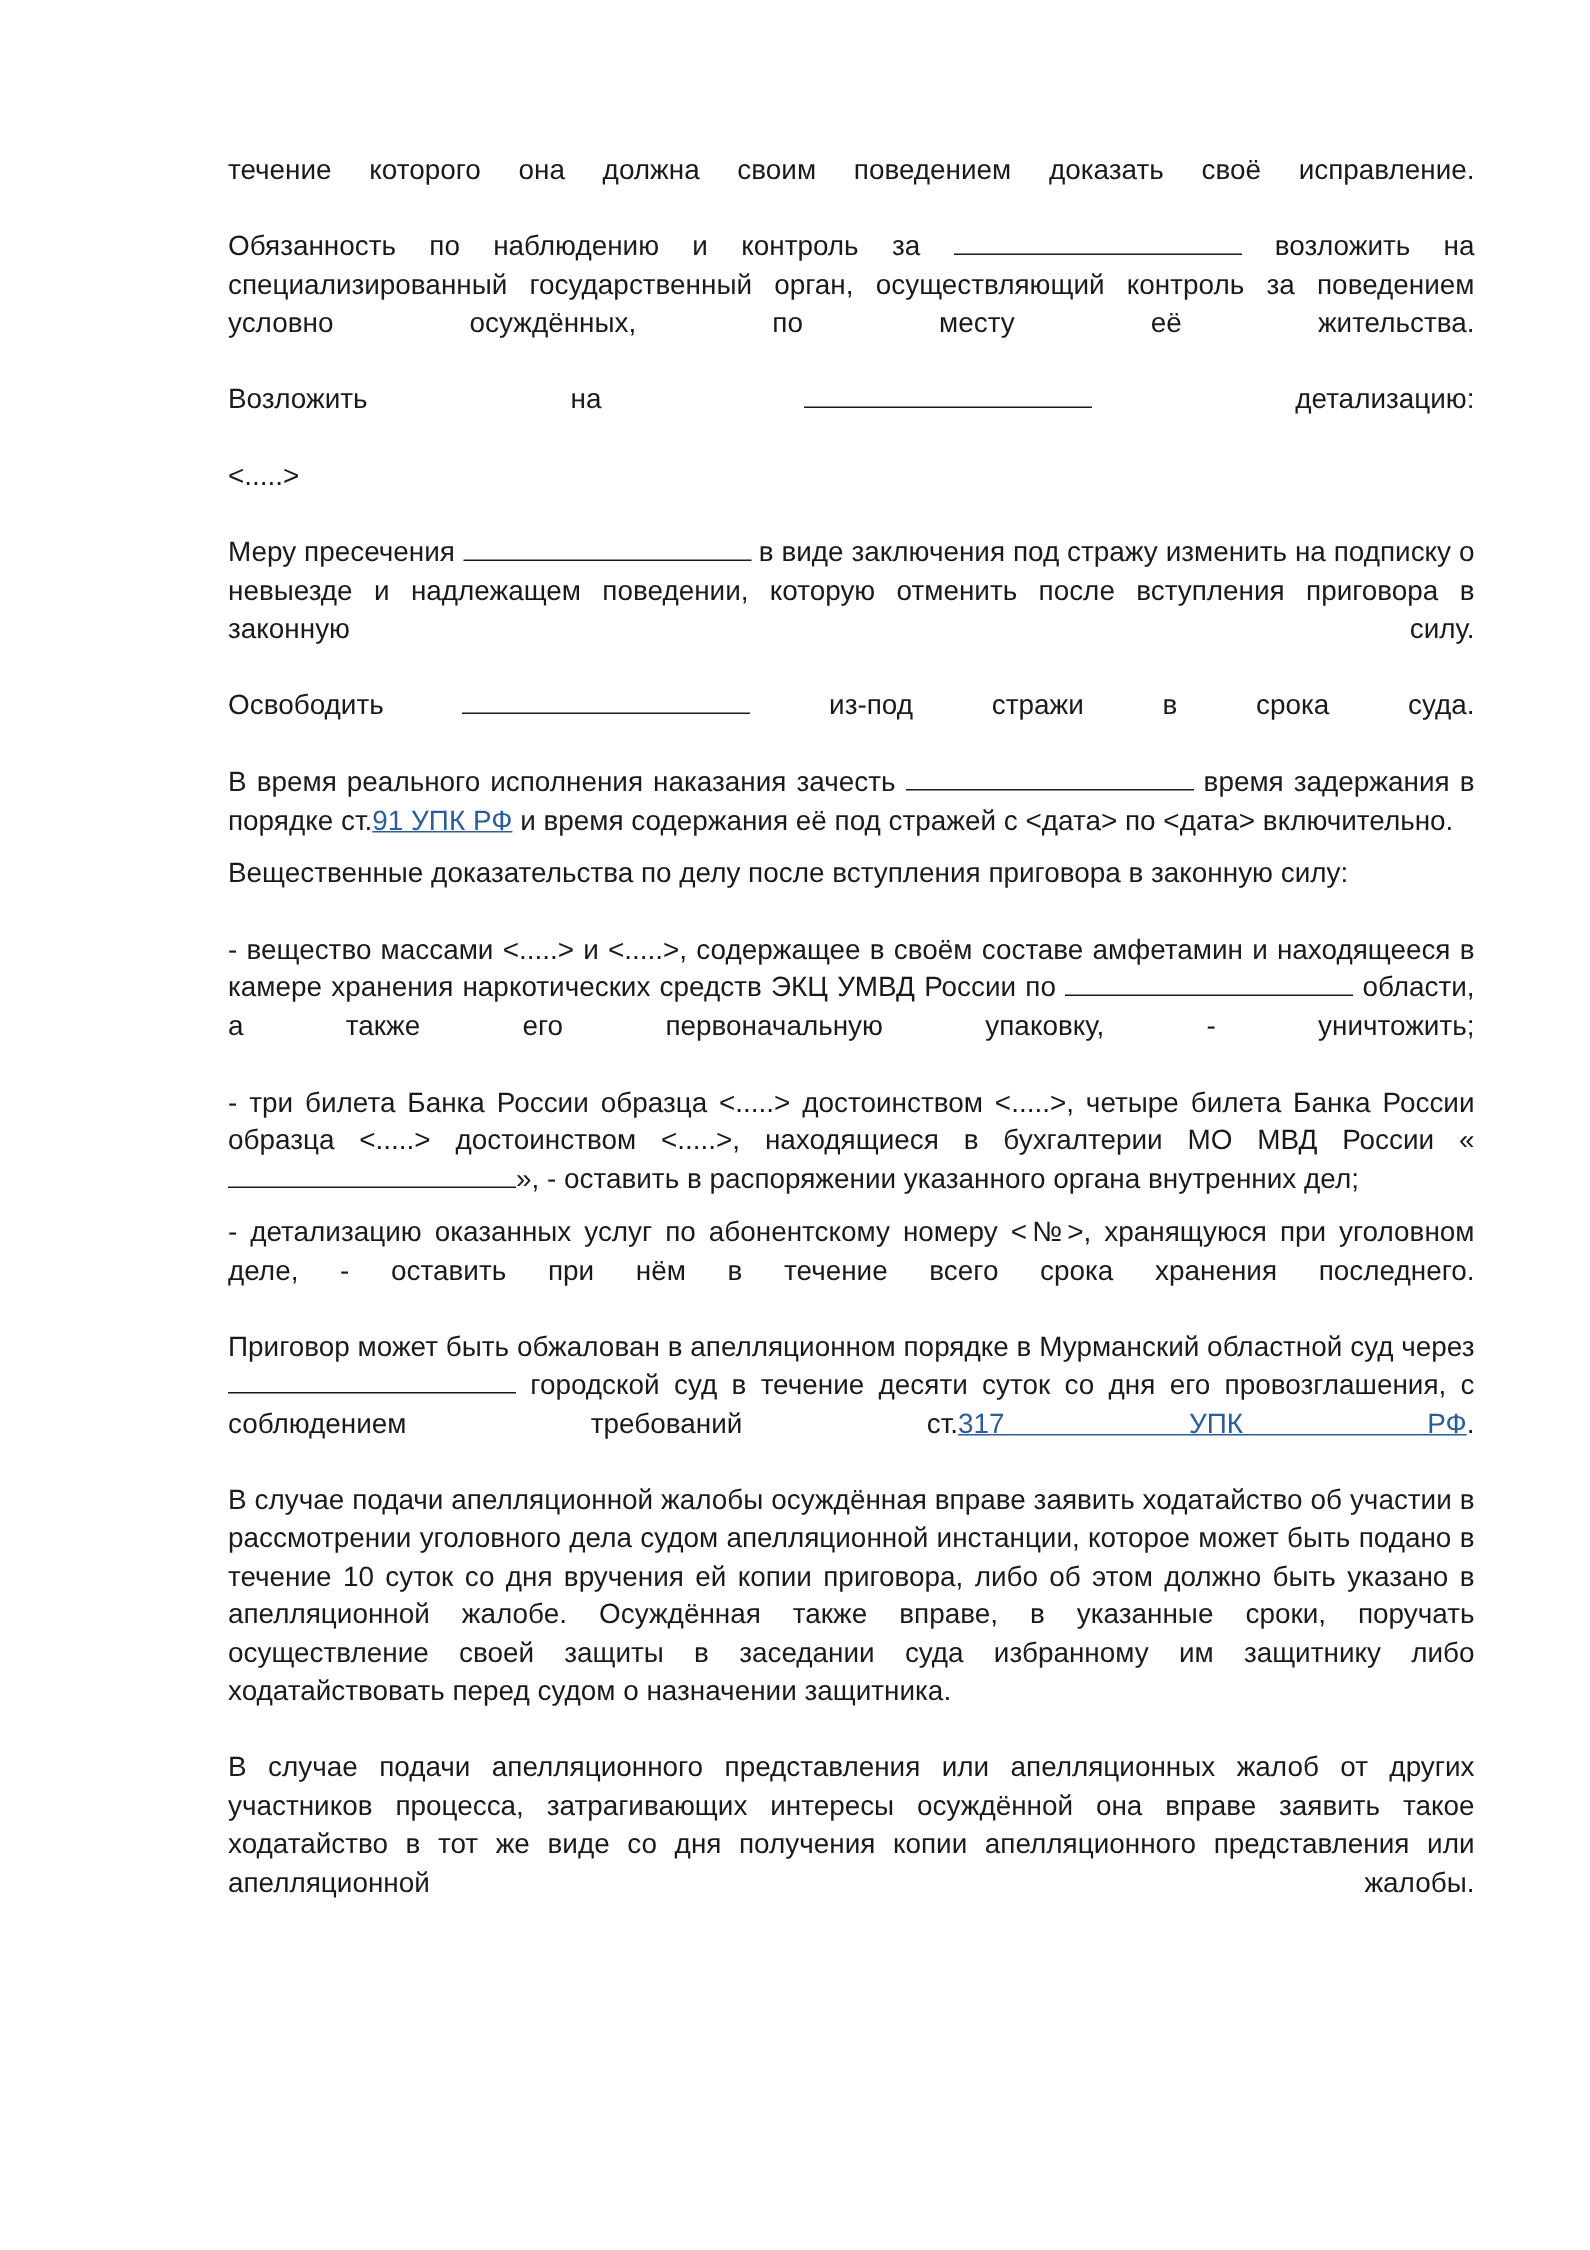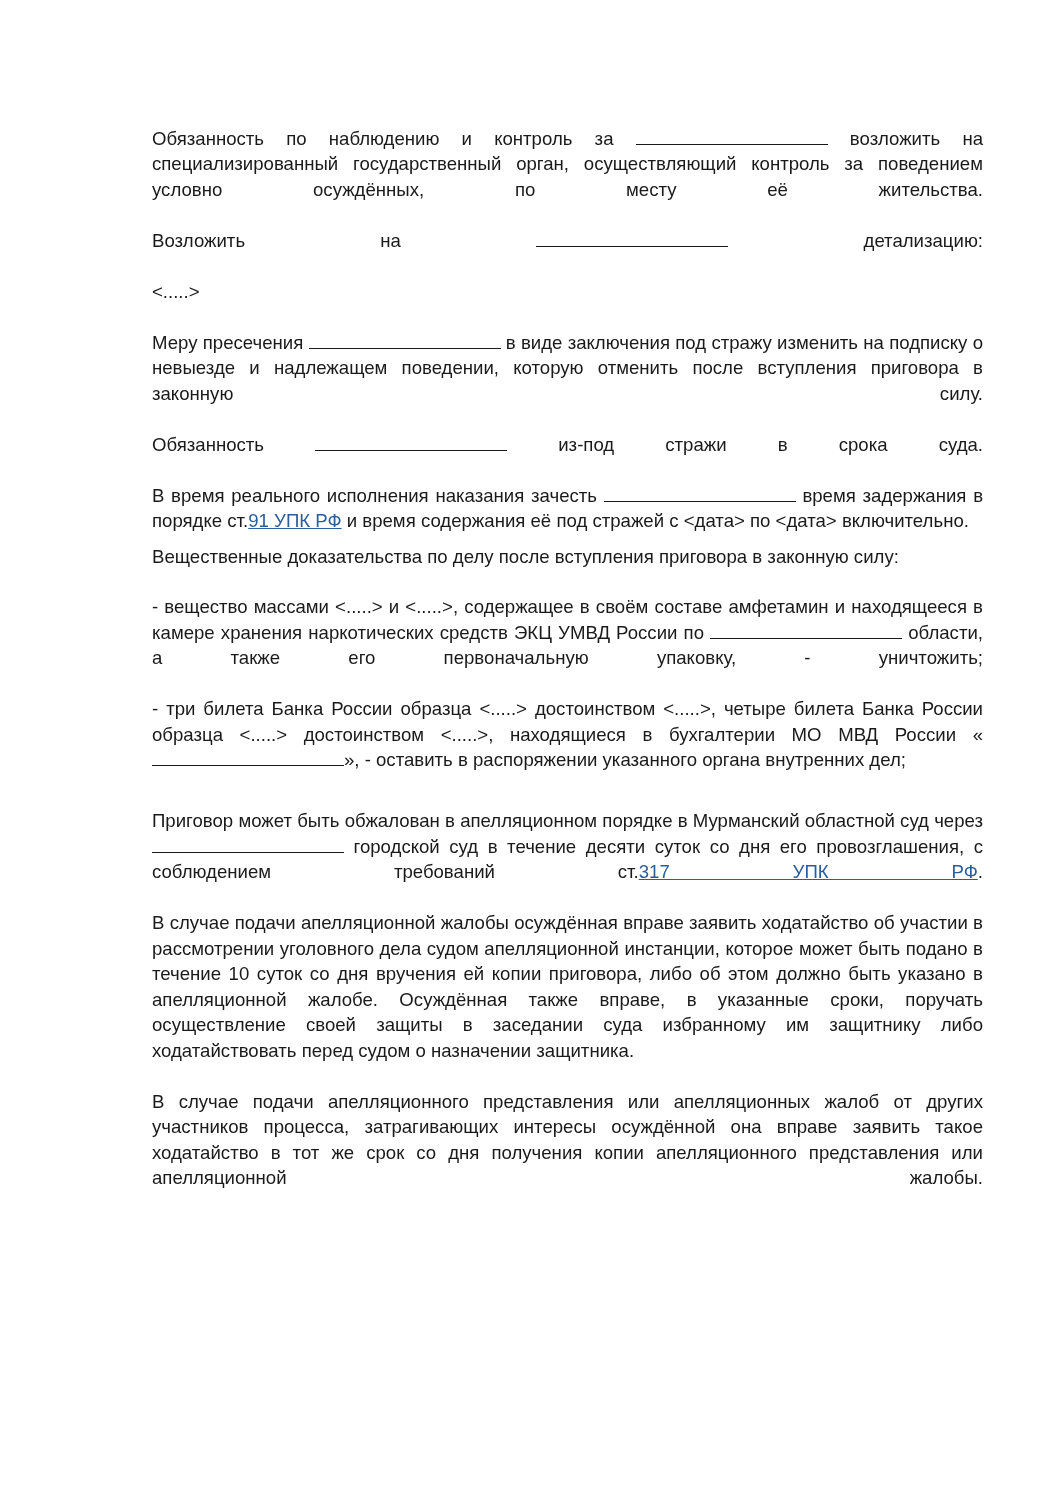--- a/index.html
+++ b/index.html
@@ -31,40 +31,41 @@
       text-decoration: underline;
     }
     .gap-l { height: 25.5px; }
     .gap-s { height: 10px; }
   </style>
 </head>
 <body>
 
 <div class="page">
 
+  <p class="p jl"><span>течение которого она должна своим поведением доказать своё исправление.</span></p>
 
   <div class="gap-l"></div>
 
   <p class="p jl"><span>Обязанность по наблюдению и контроль за </span><span class="blank"></span><span> возложить на специализированный государственный орган, осуществляющий контроль за поведением условно осуждённых, по месту её жительства.</span></p>
 
   <div class="gap-l"></div>
 
   <p class="p jl"><span>Возложить на </span><span class="blank"></span><span> детализацию:</span></p>
 
   <div class="gap-l"></div>
 
   <p class="p"><span>&lt;.....&gt;</span></p>
 
   <div class="gap-l"></div>
 
   <p class="p jl"><span>Меру пресечения </span><span class="blank"></span><span> в виде заключения под стражу изменить на подписку о невыезде и надлежащем поведении, которую отменить после вступления приговора в законную силу.</span></p>
 
   <div class="gap-l"></div>
 
-  <p class="p jl"><span>Обязанность </span><span class="blank"></span><span> из-под стражи в срока суда.</span></p>
+  <p class="p jl"><span>Освободить </span><span class="blank"></span><span> из-под стражи в срока суда.</span></p>
 
   <div class="gap-l"></div>
 
   <p class="p"><span>В время реального исполнения наказания зачесть </span><span class="blank"></span><span> время задержания в порядке ст.</span><a class="link" href="#">91 УПК РФ</a><span> и время содержания её под стражей с &lt;дата&gt; по &lt;дата&gt; включительно.</span></p>
 
   <div class="gap-s"></div>
 
   <p class="p"><span>Вещественные доказательства по делу после вступления приговора в законную силу:</span></p>
 
   <div class="gap-s"></div>
@@ -72,26 +73,27 @@
   <div style="height:5px"></div>
 
   <p class="p jl"><span>- вещество массами &lt;.....&gt; и &lt;.....&gt;, содержащее в своём составе амфетамин и находящееся в камере хранения наркотических средств ЭКЦ УМВД России по </span><span class="blank"></span><span> области, а также его первоначальную упаковку, - уничтожить;</span></p>
 
   <div class="gap-l"></div>
 
   <p class="p"><span>- три билета Банка России образца &lt;.....&gt; достоинством &lt;.....&gt;, четыре билета Банка России образца &lt;.....&gt; достоинством &lt;.....&gt;, находящиеся в бухгалтерии МО МВД России «</span><span class="blank"></span><span>», - оставить в распоряжении указанного органа внутренних дел;</span></p>
 
   <div class="gap-s"></div>
 
+  <p class="p jl"><span>- детализацию оказанных услуг по абонентскому номеру &lt;№&gt;, хранящуюся при уголовном деле, - оставить при нём в течение всего срока хранения последнего.</span></p>
 
   <div class="gap-l"></div>
 
   <p class="p jl"><span>Приговор может быть обжалован в апелляционном порядке в Мурманский областной суд через </span><span class="blank"></span><span> городской суд в течение десяти суток со дня его провозглашения, с соблюдением требований ст.</span><a class="link" href="#">317 УПК РФ</a><span>.</span></p>
 
   <div class="gap-l"></div>
 
   <p class="p"><span>В случае подачи апелляционной жалобы осуждённая вправе заявить ходатайство об участии в рассмотрении уголовного дела судом апелляционной инстанции, которое может быть подано в течение 10 суток со дня вручения ей копии приговора, либо об этом должно быть указано в апелляционной жалобе. Осуждённая также вправе, в указанные сроки, поручать осуществление своей защиты в заседании суда избранному им защитнику либо ходатайствовать перед судом о назначении защитника.</span></p>
 
   <div class="gap-l"></div>
 
-  <p class="p jl"><span>В случае подачи апелляционного представления или апелляционных жалоб от других участников процесса, затрагивающих интересы осуждённой она вправе заявить такое ходатайство в тот же срок со дня получения копии апелляционного представления или апелляционной жалобы.</span></p>
+  <p class="p jl"><span>В случае подачи апелляционного представления или апелляционных жалоб от других участников процесса, затрагивающих интересы осуждённой она вправе заявить такое ходатайство в тот же виде со дня получения копии апелляционного представления или апелляционной жалобы.</span></p>
 
 </div>
 
 </body></html>

